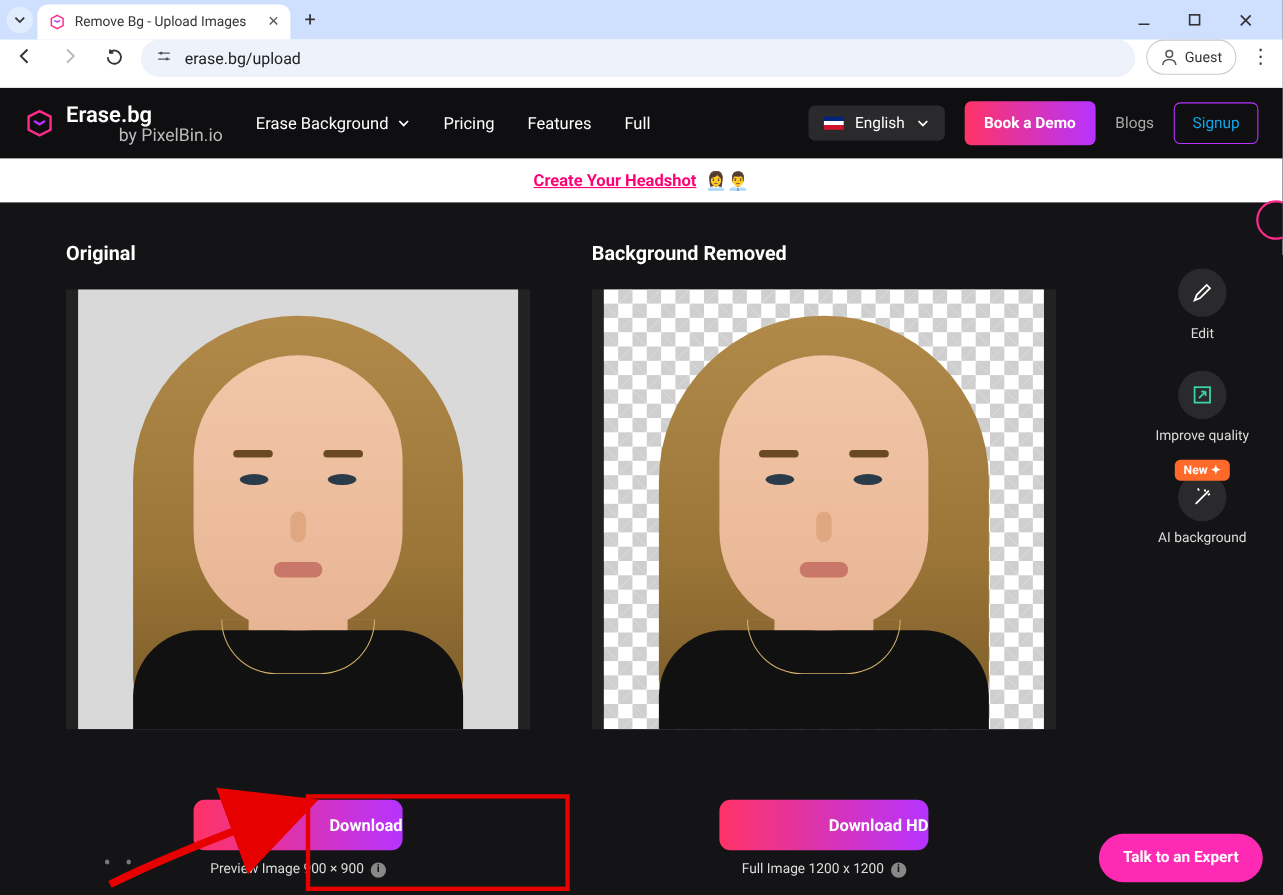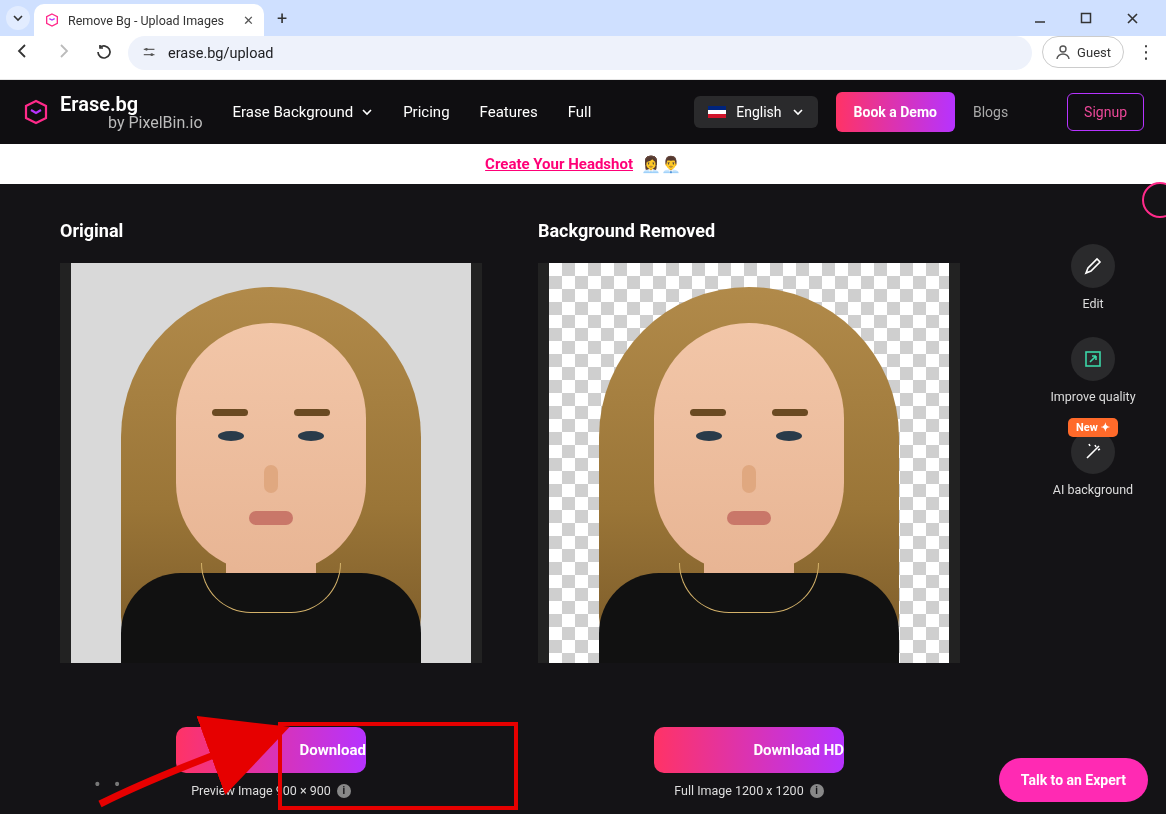--- a/index.html
+++ b/index.html
@@ -33,21 +33,21 @@
   .logo-mark { width:28px; height:28px; }
   .logo-text { color:#fff; font-size:20px; font-weight:600; line-height:1; }
   .logo-sub { color:#bbb; font-size:16px; line-height:1; margin-top:1px;padding-left:48px; }
   .nav-item { color:#fff; font-size:15px; cursor:pointer; display:flex; align-items:center; gap:8px; }
   .nav-right { margin-left:auto; display:flex; align-items:center; gap:18px; }
   .lang-selector { background:#2a2a2c; border-radius:6px; padding:8px 14px; display:flex; align-items:center; gap:10px; cursor:pointer; }
   .flag { width:18px; height:12px; background:linear-gradient(to bottom,#00247d 0 33%,#fff 33% 66%,#cf142b 66%); position:relative; }
   .lang-label { color:#fff; font-size:14px; }
   .demo-btn { background:linear-gradient(90deg,#ff3366,#b633ff); color:#fff; font-weight:700; font-size:14px; padding:12px 18px; border-radius:6px; cursor:pointer; }
   .login-link { color:#aaa; font-size:14px; cursor:pointer; }
-  .signup-btn { border:1px solid #b633ff; color:#ec4899; font-size:14px; padding:10px 16px; border-radius:6px; cursor:pointer;margin-left:41px; }
+  .signup-btn { border:1px solid #b633ff; color:#0ea5e9; font-size:14px; padding:10px 16px; border-radius:6px; cursor:pointer; }
 
   .banner { background:#fff; height:40px; display:flex; align-items:center; justify-content:center; font-size:15px; color:#333; gap:4px; }
   .banner-link { color:#ff0077; font-weight:700; text-decoration:underline; cursor:pointer; }
   .banner-emoji { font-size:16px; margin-left:4px; }
   .banner-edge { position:absolute; right:-12px; top:102px; width:36px; height:36px; border:2px solid #ff2a8a; border-radius:50%; background:#141316; }
 
   .content { flex:1; padding: 36px 60px 10px 60px; display:flex; gap:56px; position:relative; }
   .col { width:422px; }
   .col-title { color:#fff; font-size:18px; font-weight:700; margin-bottom:22px; }
   .img-frame { width:422px; height:400px; background:#222; display:flex; align-items:center; justify-content:center; overflow:hidden; }

